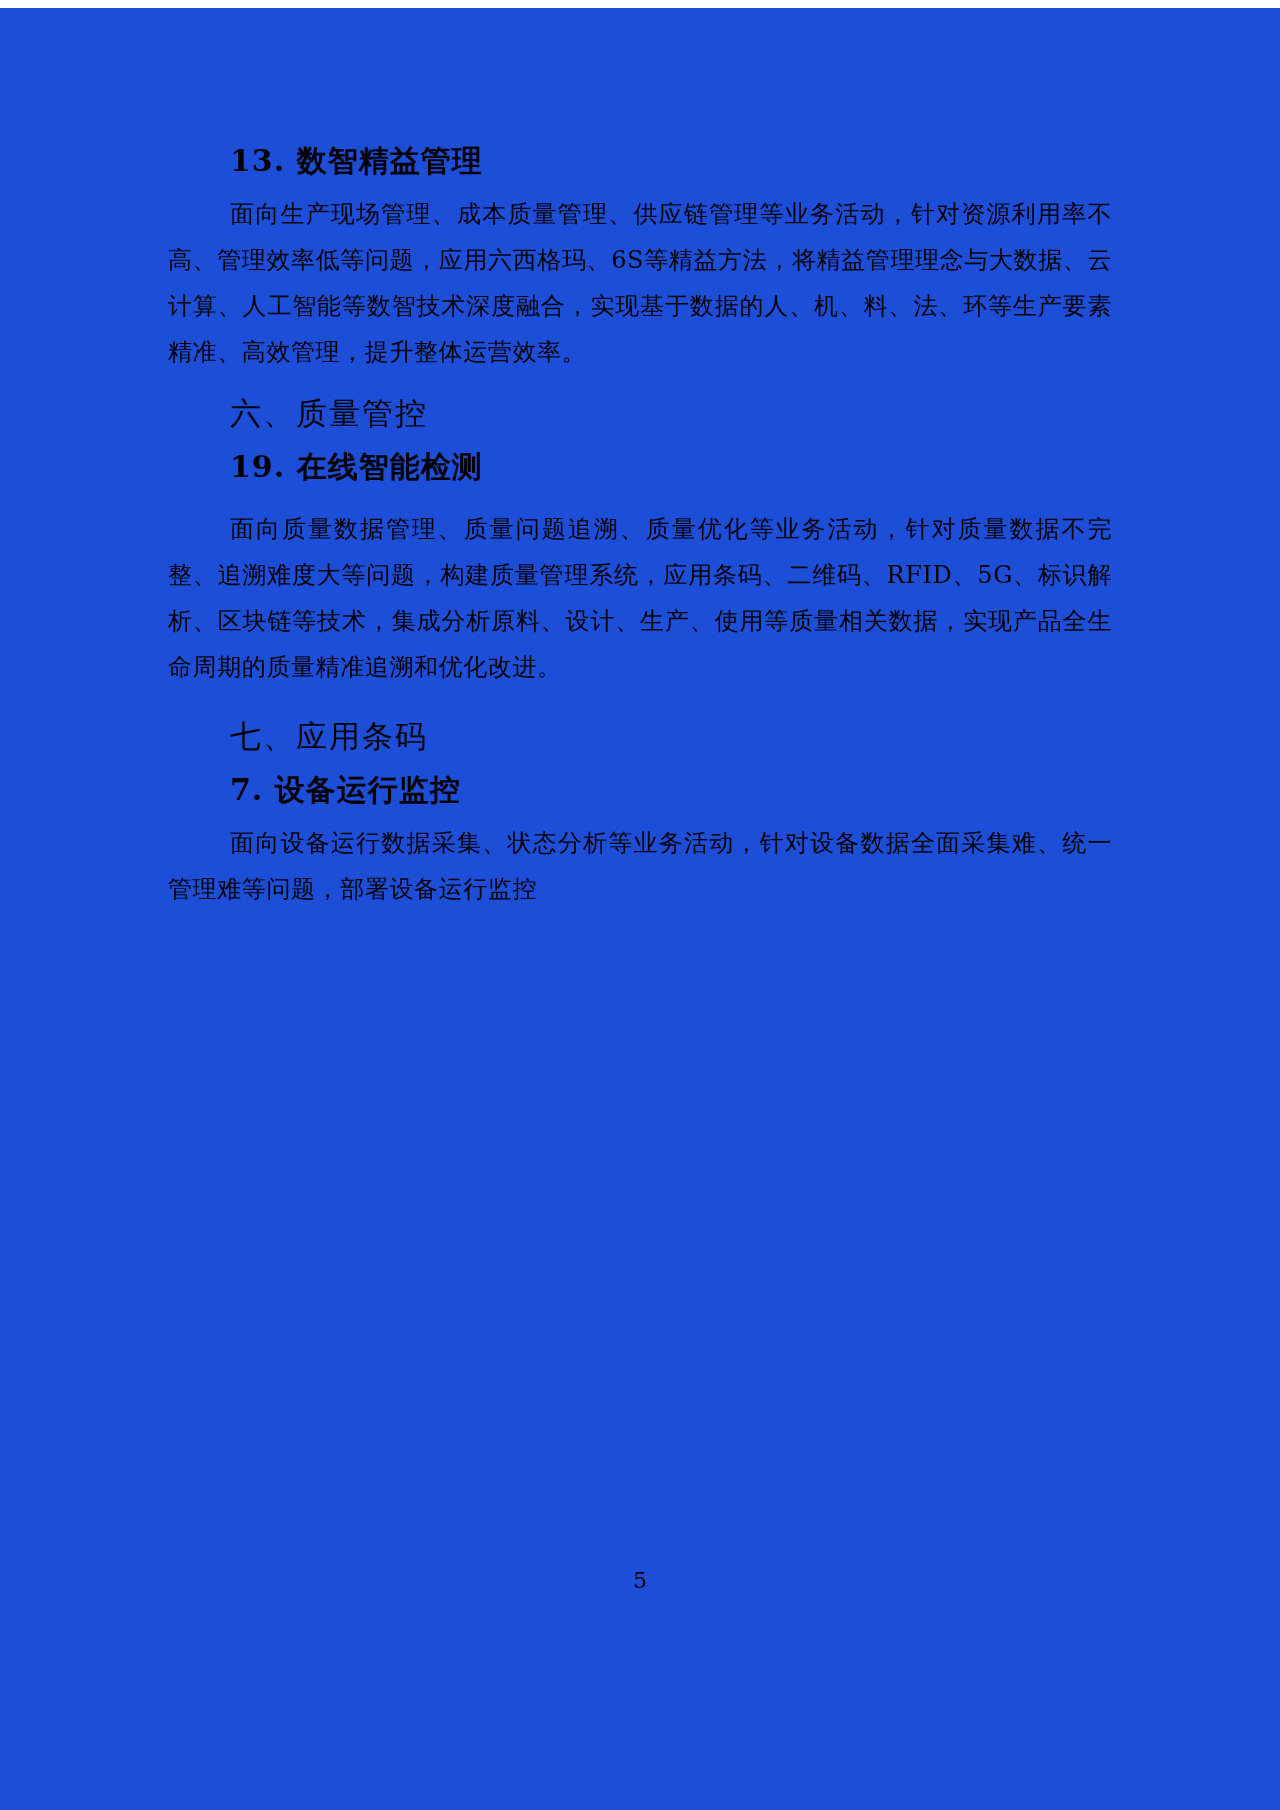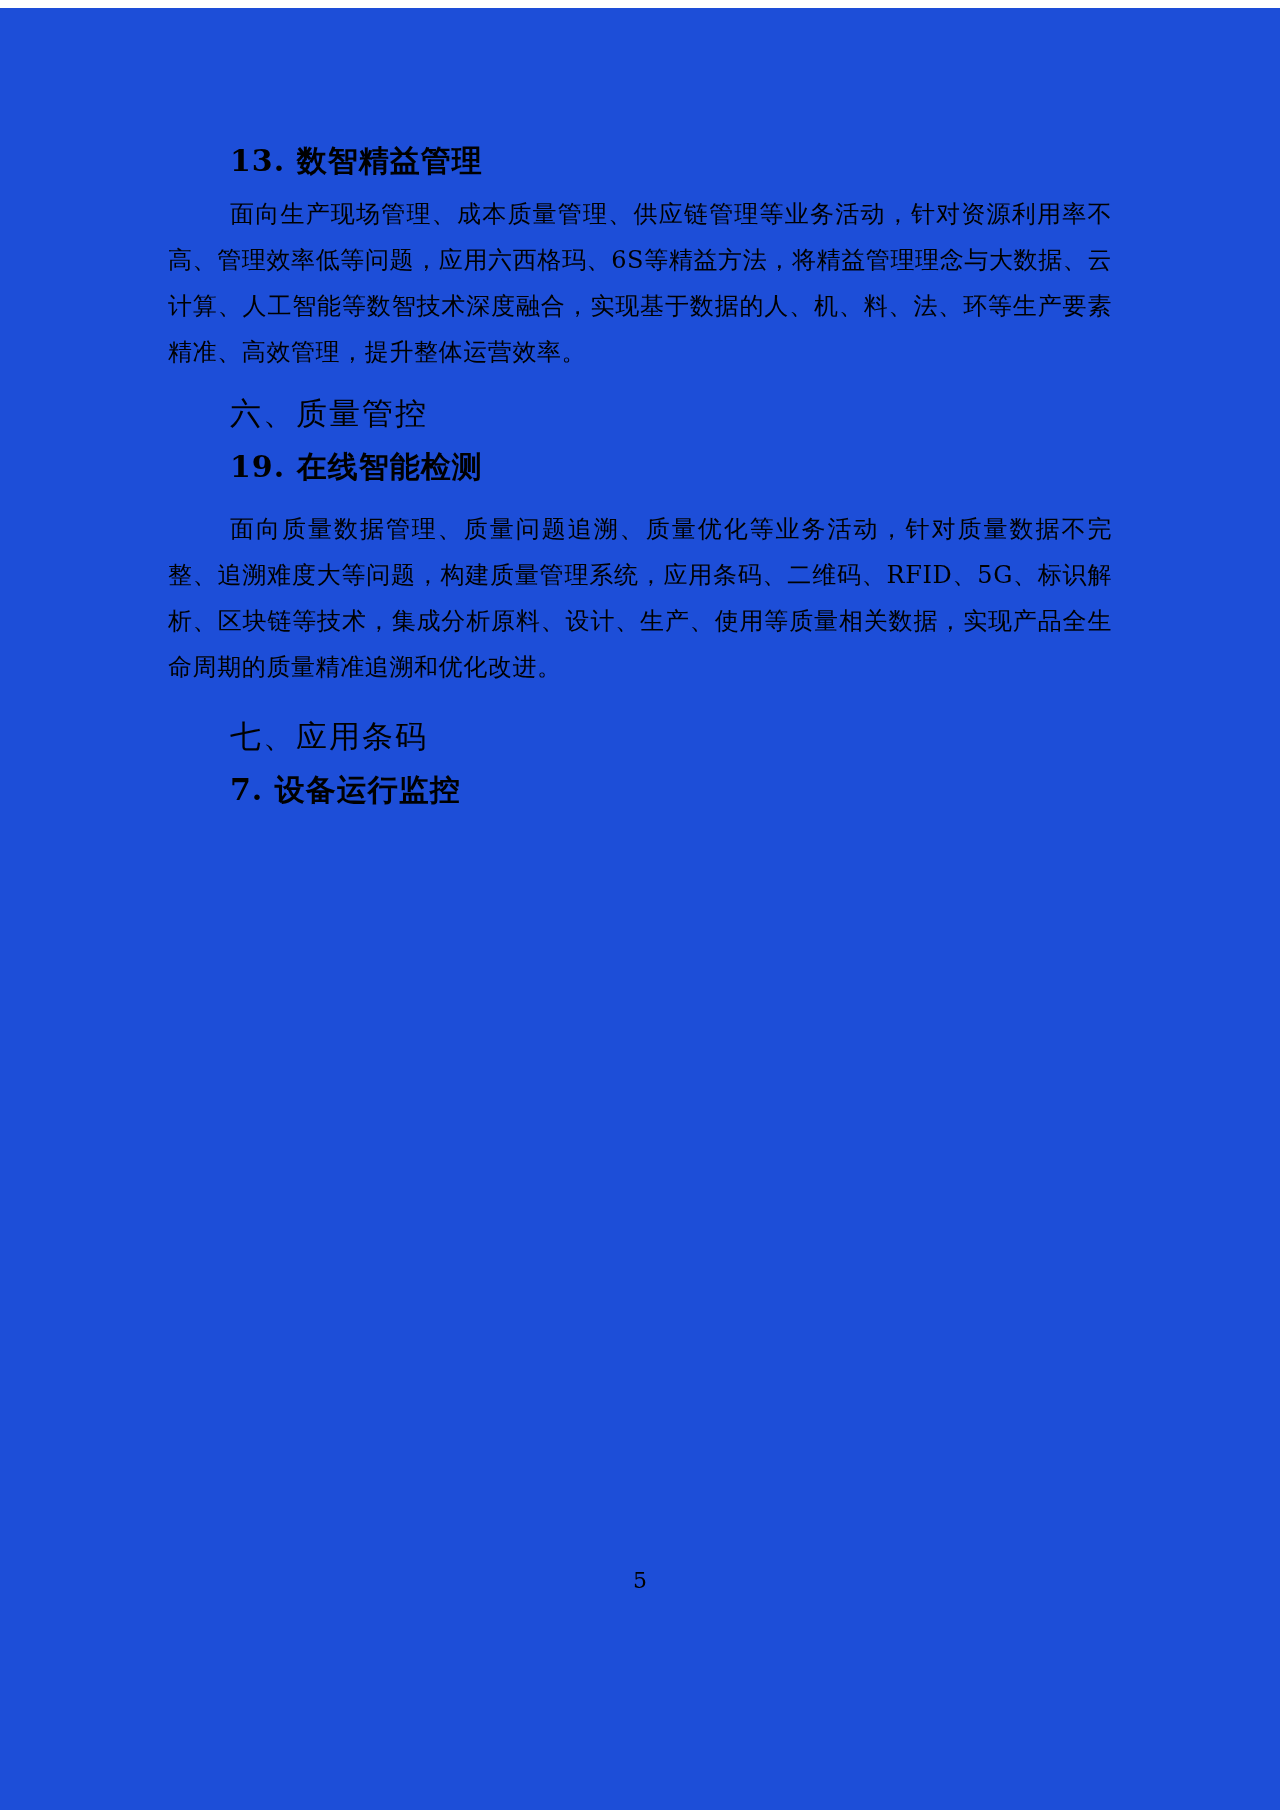--- a/index.html
+++ b/index.html
@@ -89,17 +89,18 @@
 
 
     <p class="para">面向质量数据管理、质量问题追溯、质量优化等业务活动，针对质量数据不完整、追溯难度大等问题，构建质量管理系统，应用条码、二维码、RFID、5G、标识解析、区块链等技术，集成分析原料、设计、生产、使用等质量相关数据，实现产品全生命周期的质量精准追溯和优化改进。</p>
 
     <div class="spacer-md"></div>
 
     <h2 class="sec-heading">七、应用条码</h2>
 
     <h3 class="num-heading"><span class="num">7.</span> <span>设备运行监控</span></h3>
 
+    <p class="para">面向设备运行数据采集、状态分析等业务活动，针对设备数据全面采集难、统一管理难等问题，部署设备运行监控</p>
 
   </div>
 
   <div class="page-number">5</div>
 </div>
 
 </body></html>

